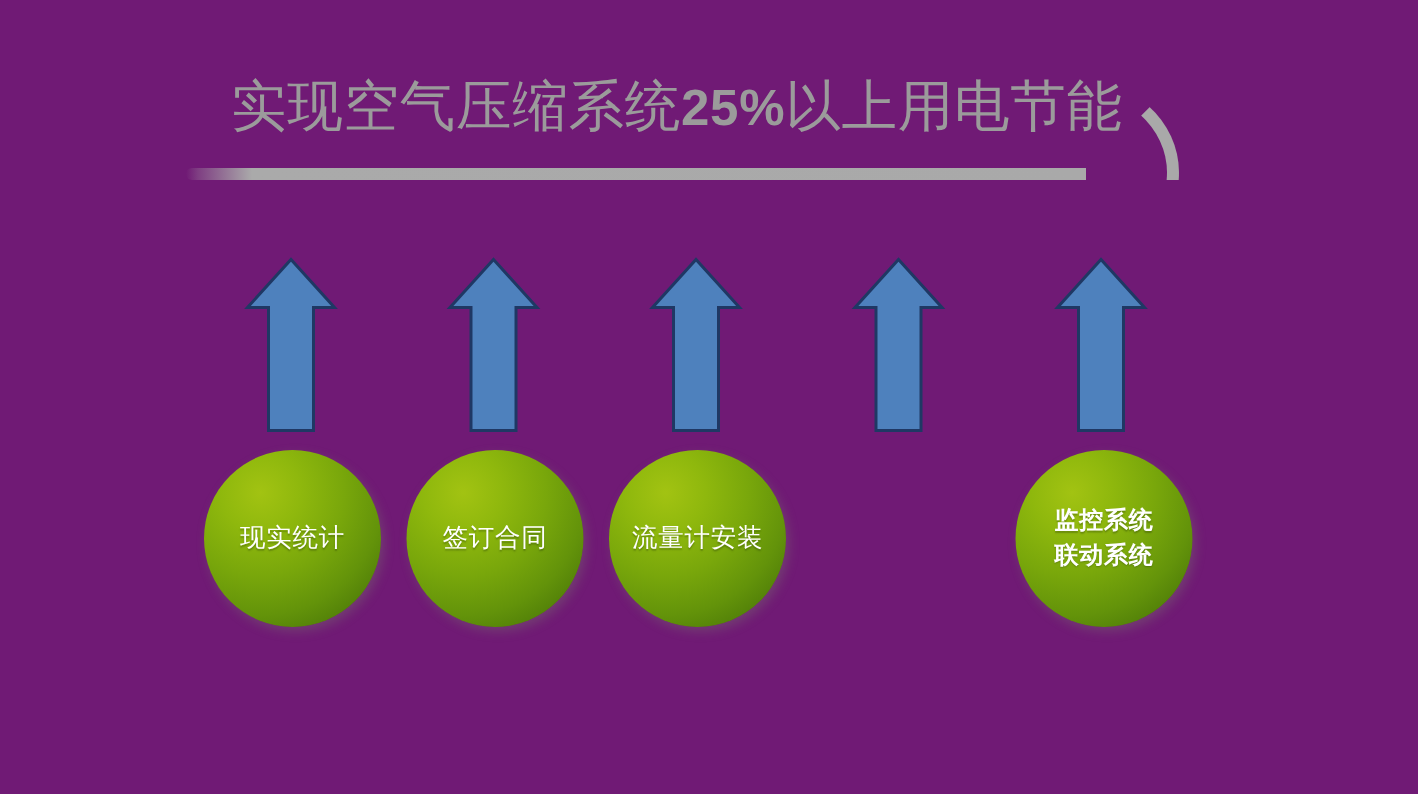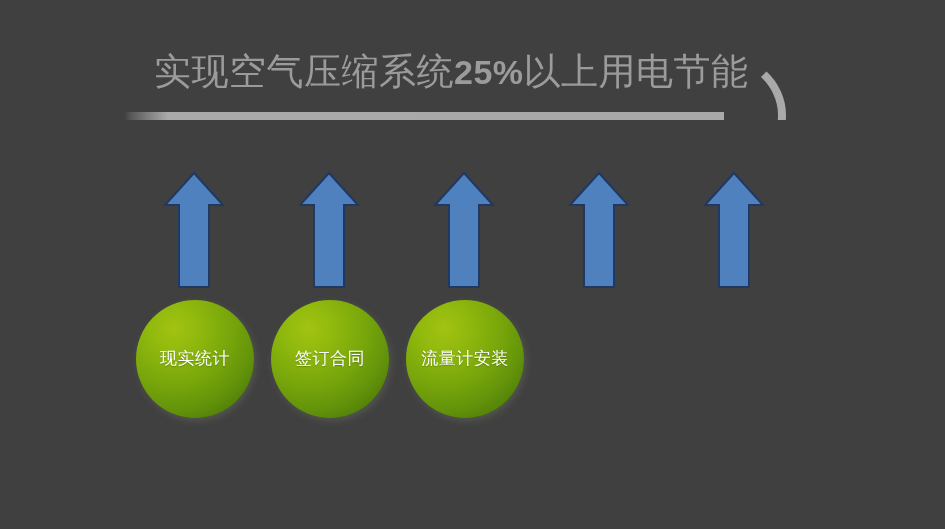--- a/index.html
+++ b/index.html
@@ -14,21 +14,21 @@
     overflow: hidden;
     position: relative;
   }
 
   
   #slide {
     position: absolute;
     left: 0; top: 0;
     width: 945px;
     height: 529px;
-    background: #404040;
+    background: #701a75;
   }
 
   
   #title-banner {
     position: absolute;
     left: 120px;
     top: 38px;
     width: 670px;
     height: 90px;
   }
@@ -193,15 +193,18 @@
   <div id="circle-row">
       <div class="node" style="left: 271px;">
         <div class="node-label"><span>签订合同</span></div>
       </div>
       <div class="node" style="left: 136px;">
         <div class="node-label"><span>现实统计</span></div>
       </div>
       <div class="node" style="left: 406px;">
         <div class="node-label"><span>流量计安装</span></div>
       </div>
+      <div class="node" style="left: 677px;">
+        <div class="node-label two-line"><span>监控系统</span><br><span>联动系统</span></div>
+      </div>
     </div>
 
 </div>
 
 </body></html>

